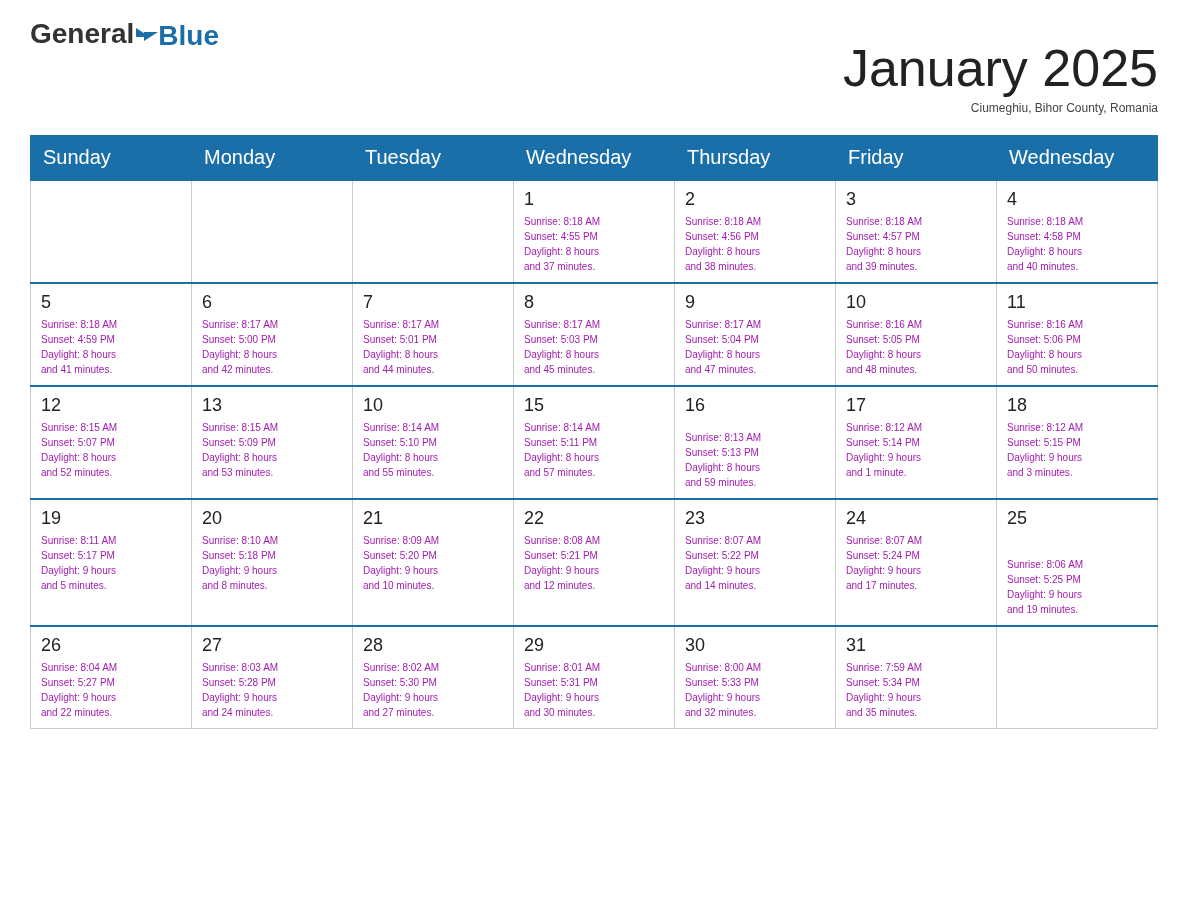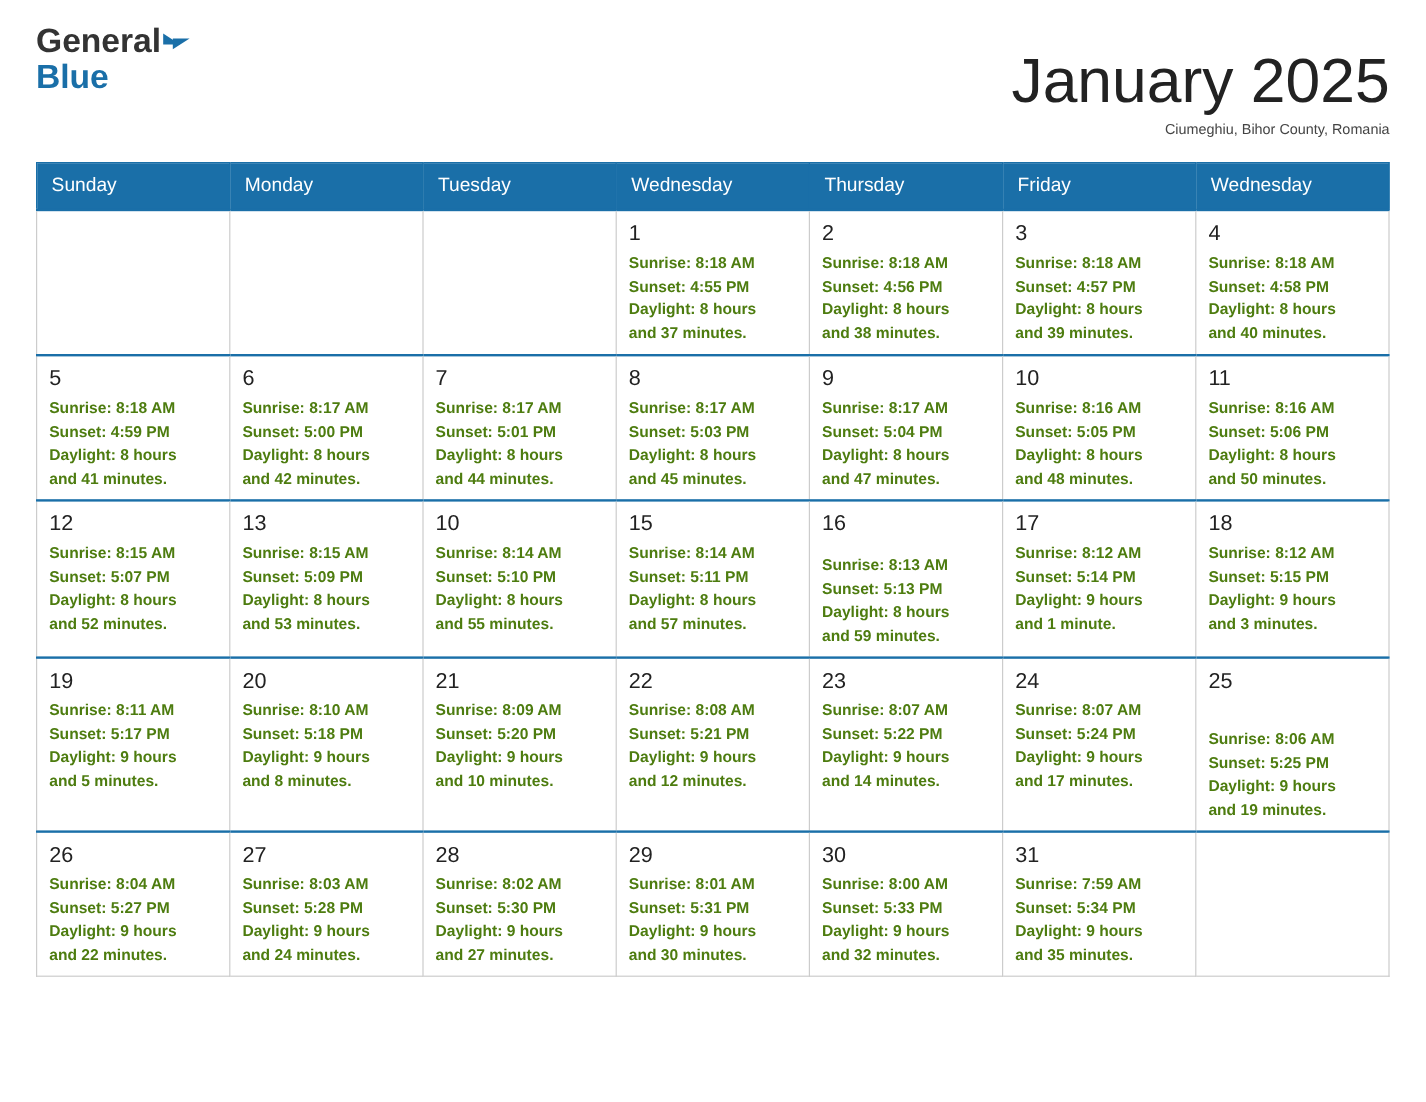--- a/index.html
+++ b/index.html
@@ -11,21 +11,21 @@
       padding: 20px 30px;
     }
     .header-area {
       display: flex;
       justify-content: space-between;
       align-items: flex-start;
       margin-bottom: 20px;
     }
     .logo {
       display: flex;
-      flex-direction: column;
+      flex-direction: row;
       align-items: flex-start;
     }
     .logo-general {
       font-size: 28px;
       font-weight: bold;
       color: #333;
       line-height: 1;
     }
     .logo-blue {
       font-size: 28px;
@@ -50,21 +50,21 @@
       margin-top: 4px;
     }
     .calendar-table {
       width: 100%;
       border-collapse: collapse;
     }
     .calendar-table th {
       background-color: #1a6fa8;
       color: #fff;
       padding: 10px 12px;
-      font-size: 16px;
+      font-size: 20px;
       font-weight: normal;
       text-align: left;
       border: 1px solid #1a6fa8;
     }
     .calendar-table td {
       vertical-align: top;
       padding: 8px 10px;
       border: 1px solid #ccc;
       border-top: 2px solid #1a6fa8;
       width: 14.28%;
@@ -73,24 +73,23 @@
       min-height: 100px;
     }
     .day-number {
       font-size: 18px;
       font-weight: normal;
       color: #222;
       display: block;
       margin-bottom: 4px;
     }
     .day-info {
-      font-size: 13px;
-      color: #4d7c0f;
+      font-size: 10px;
+      color: #a21caf;
       line-height: 1.5;
-      font-weight: bold;
     }
   </style>
 </head>
 <body>
 
 <div class="header-area">
   <div class="logo">
     <div style="display:flex; align-items:center;">
       <span class="logo-general">General</span>
       <div style="display:flex; align-items:flex-end; margin-left:2px;">

